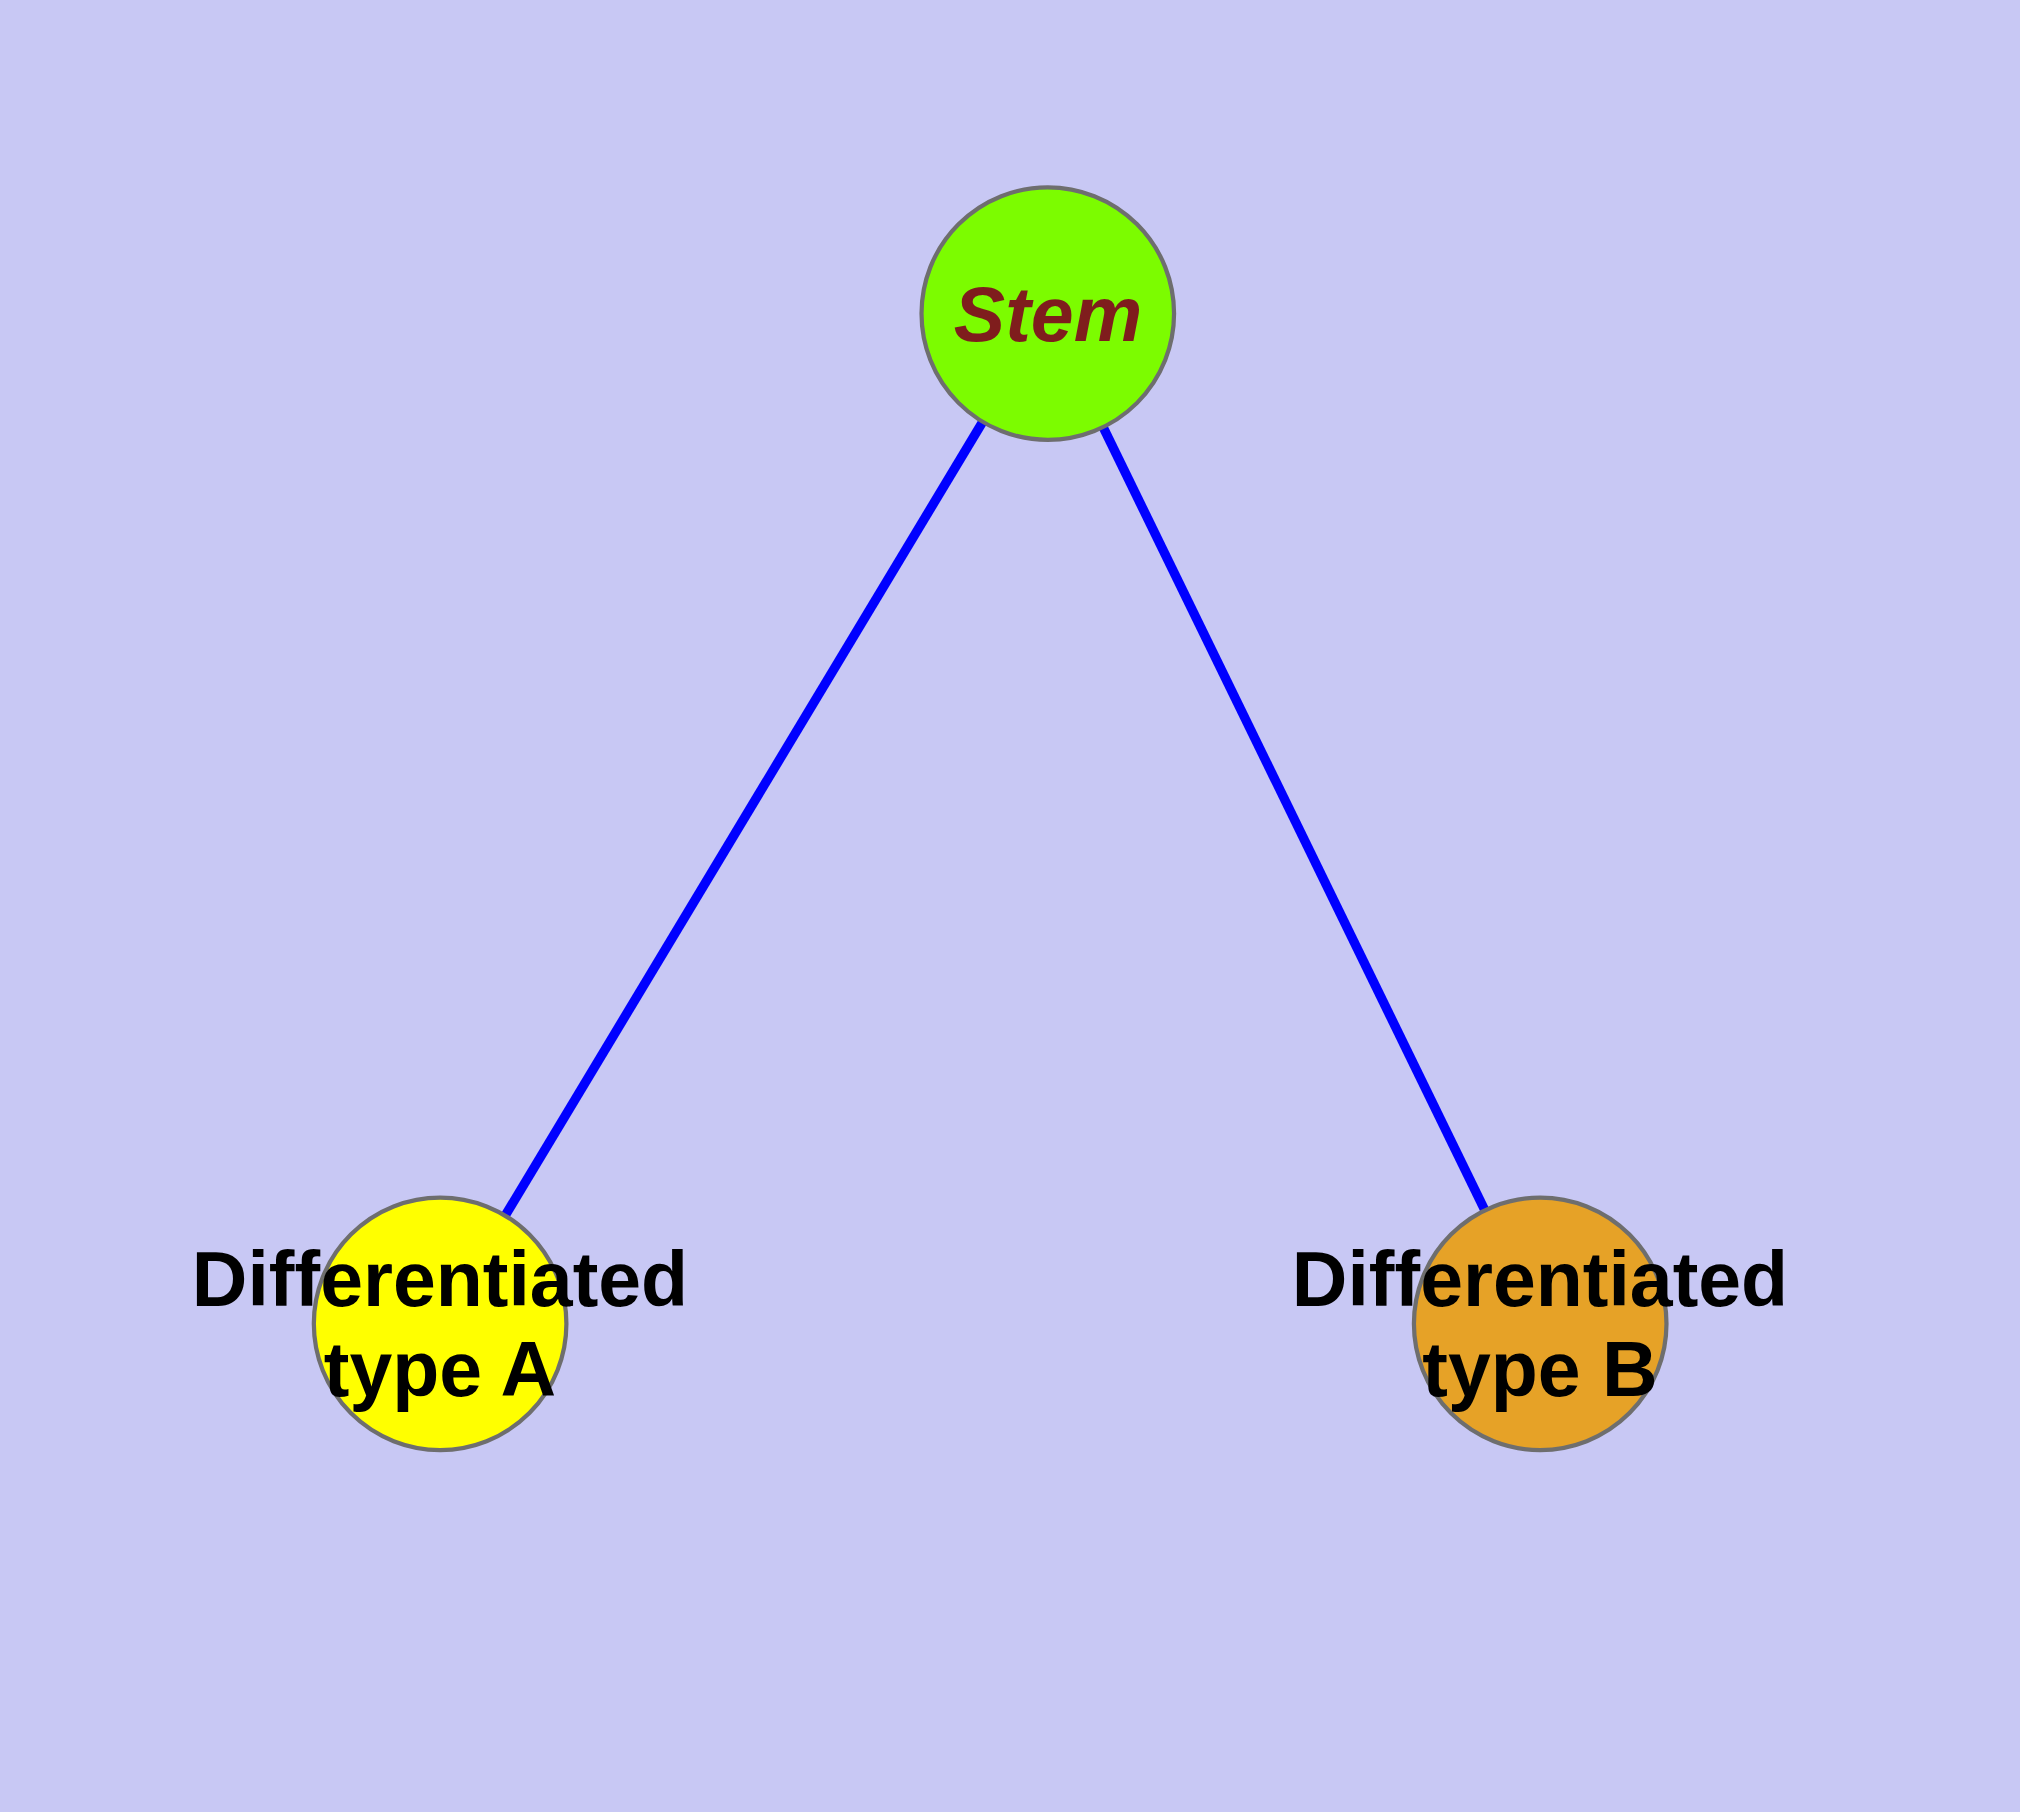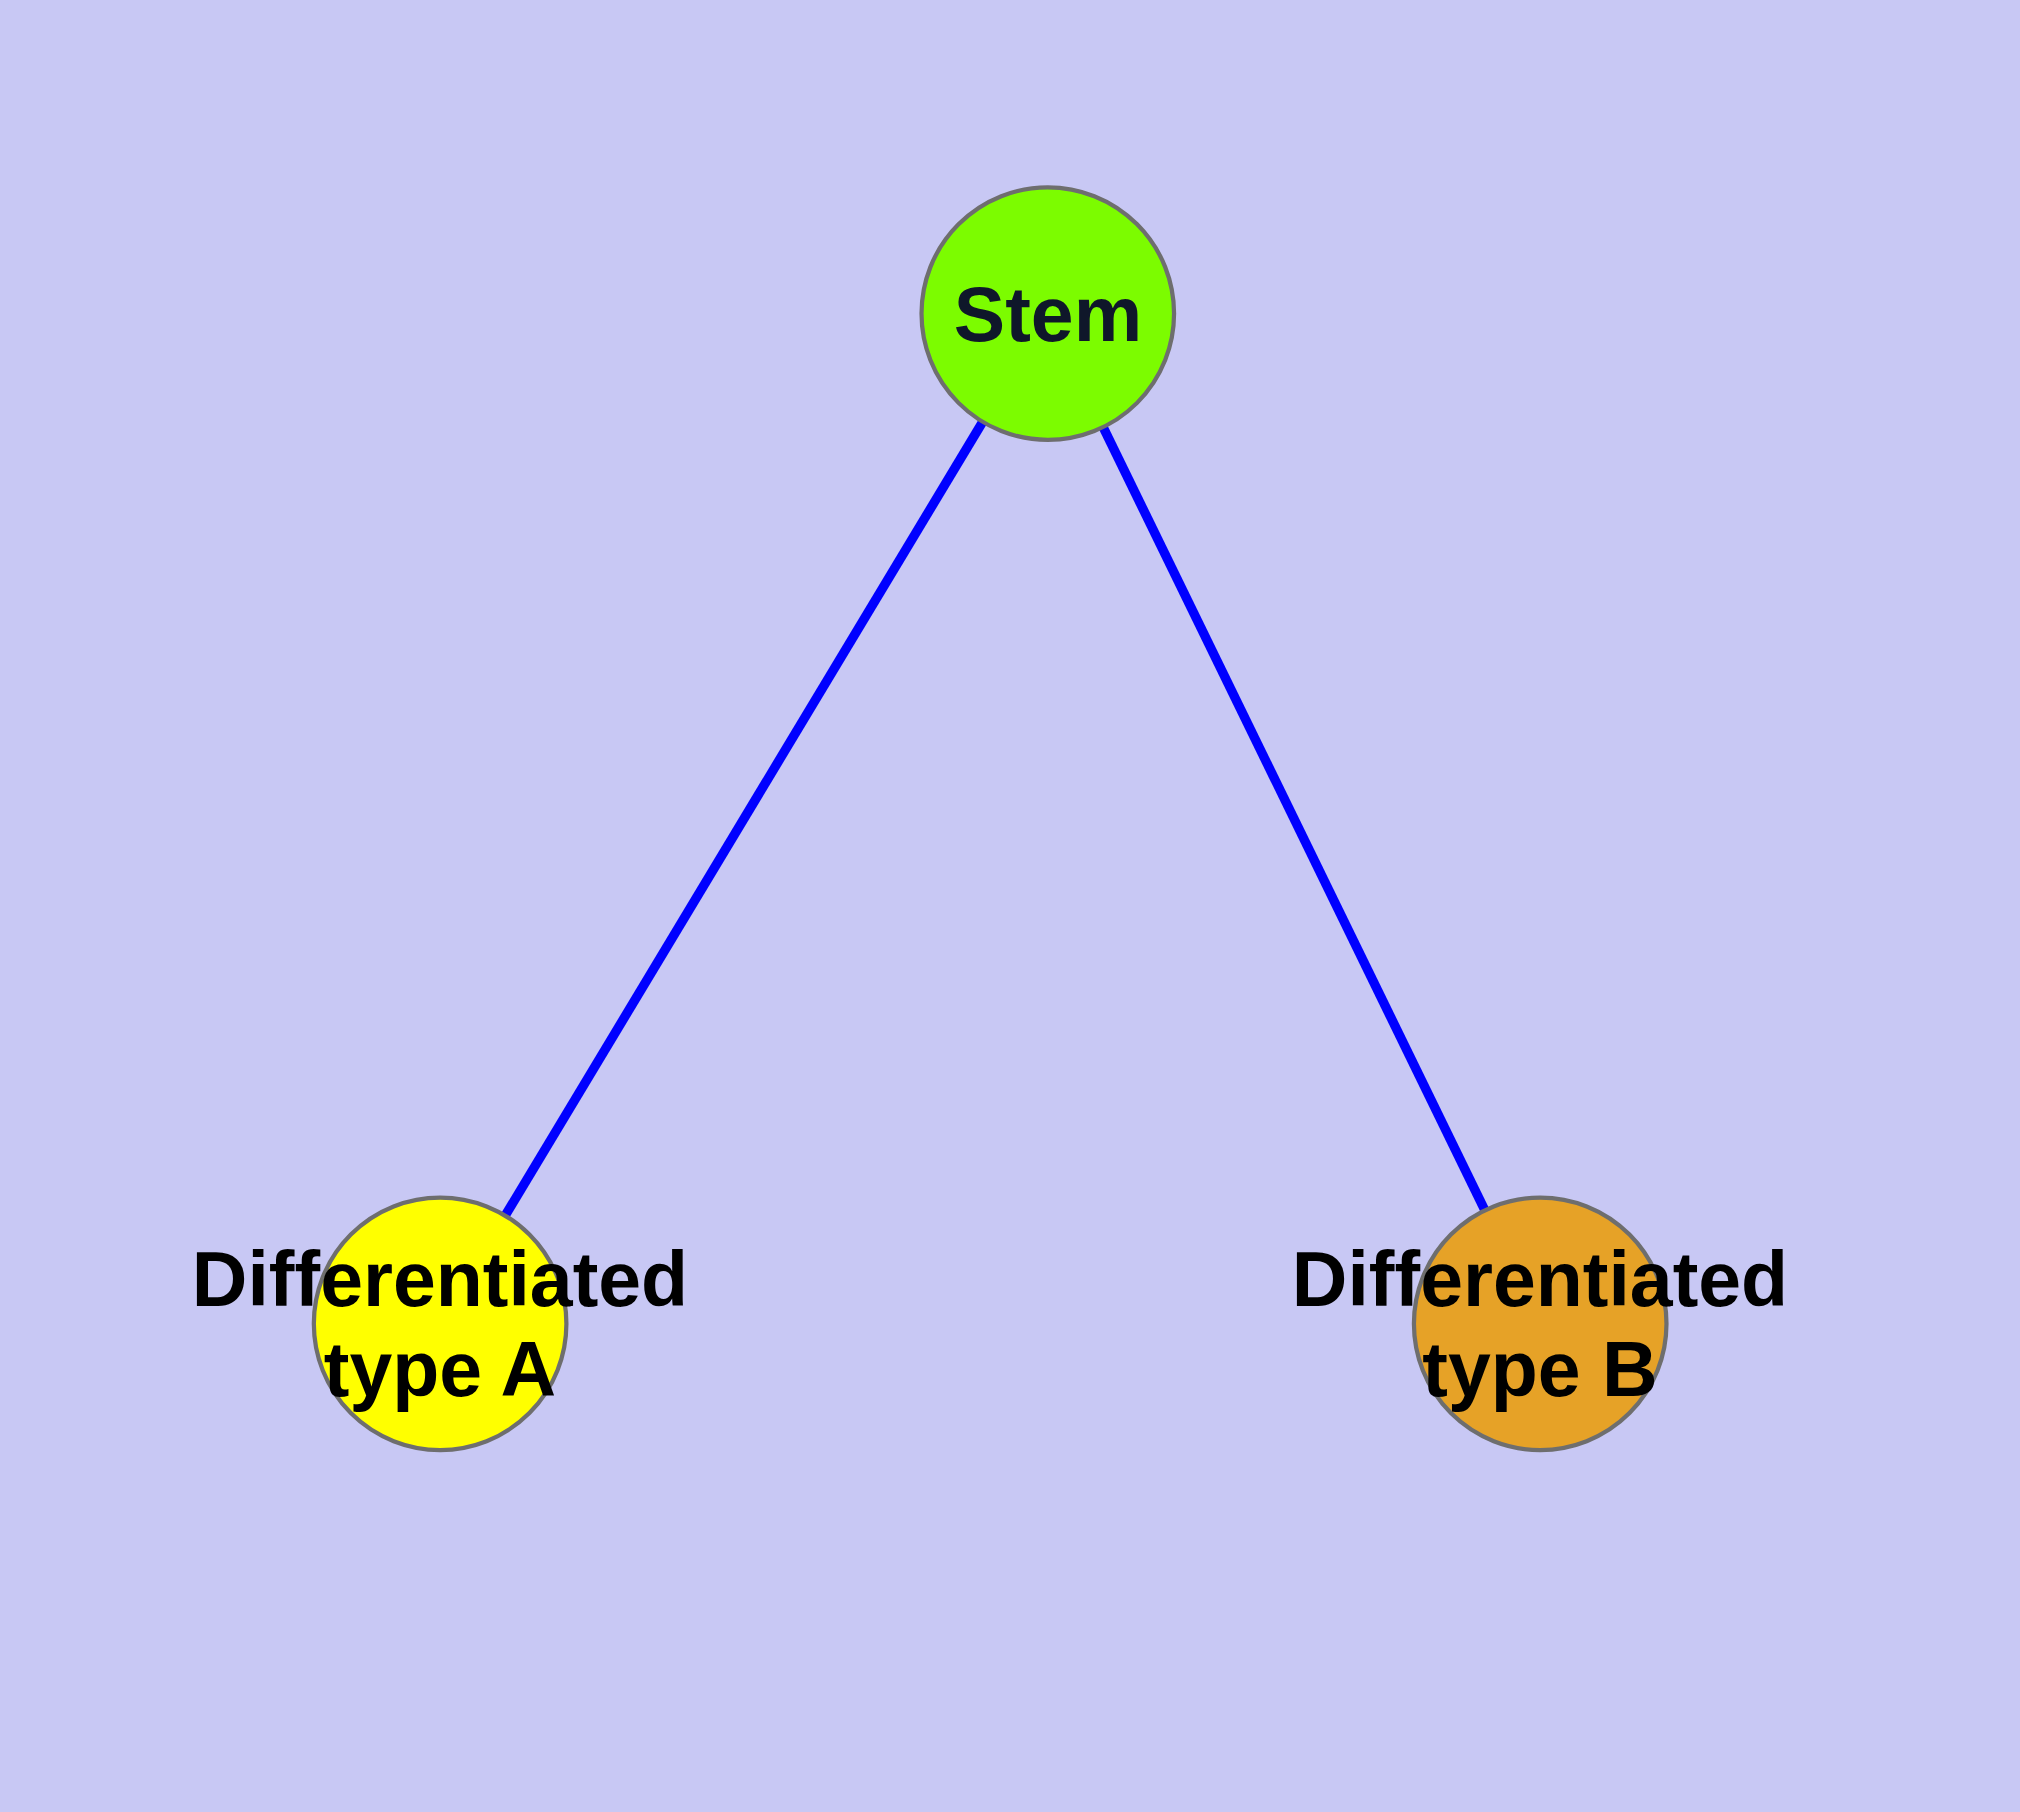--- a/index.html
+++ b/index.html
@@ -39,20 +39,20 @@
 
 <div class="canvas" id="canvas" style="background-color: rgb(200, 200, 244);">
   <svg id="graph-svg" xmlns="http://www.w3.org/2000/svg" viewBox="0 0 2384 2138">
       <line x1="1236" y1="370" x2="519" y2="1562" stroke="#0000FF" stroke-width="11"></line>
       <line x1="1236" y1="370" x2="1817" y2="1562" stroke="#0000FF" stroke-width="11"></line>
       <circle cx="1236" cy="370" r="149" fill="#7CFC00" stroke="#6E6E6E" stroke-width="5"></circle>
       <circle cx="519" cy="1562" r="149" fill="#FFFF00" stroke="#6E6E6E" stroke-width="5"></circle>
       <circle cx="1817" cy="1562" r="149" fill="#E6A227" stroke="#6E6E6E" stroke-width="5"></circle>
     </svg>
   <div id="labels">
-      <div class="node-label" style="left: 1048px; top: 314px; color: #0f172a;">Stem</div>
+      <div class="node-label" style="left: 1048px; top: 314px; color: #7f1d1d; font-style: italic;">Stem</div>
       <div class="node-label" style="left: 440px; top: 1324px; color: rgb(0, 0, 0);">Differentiated
 type A</div>
       <div class="node-label" style="left: 1540px; top: 1324px; color: rgb(0, 0, 0);">Differentiated
 type B</div>
     </div>
 </div>
 
 
 </body></html>

